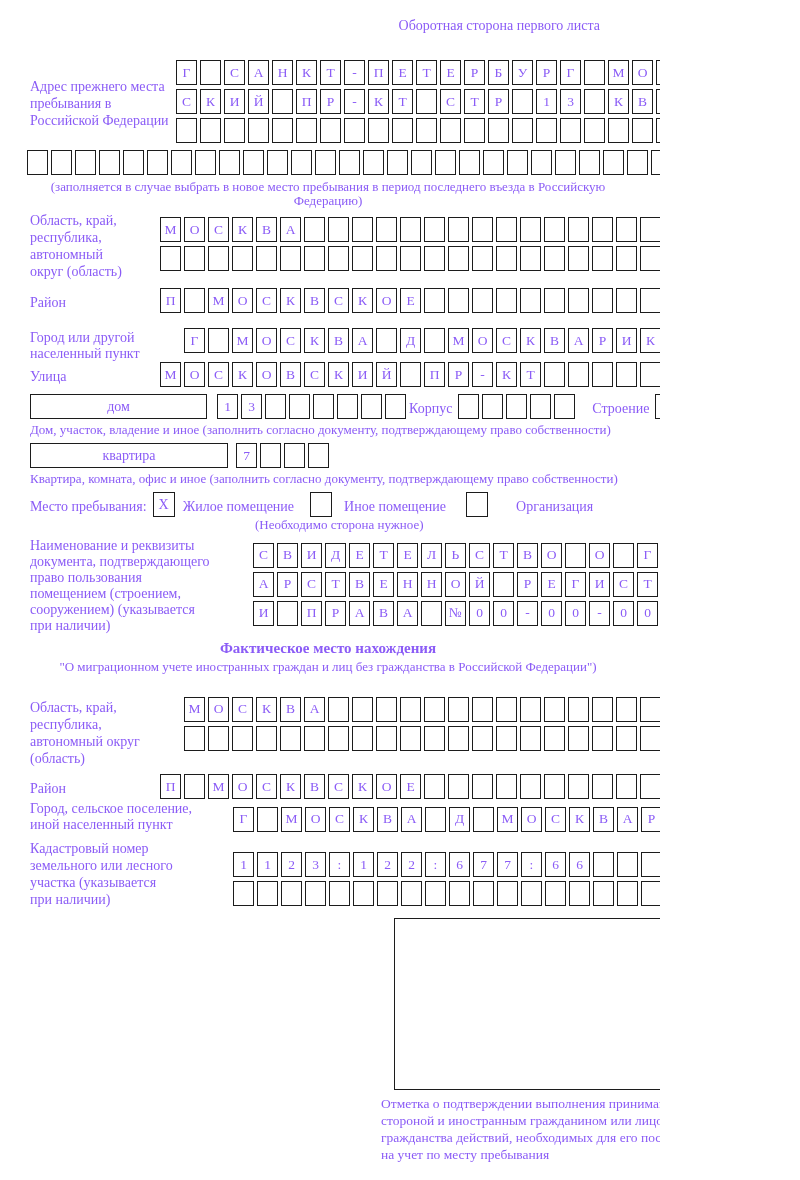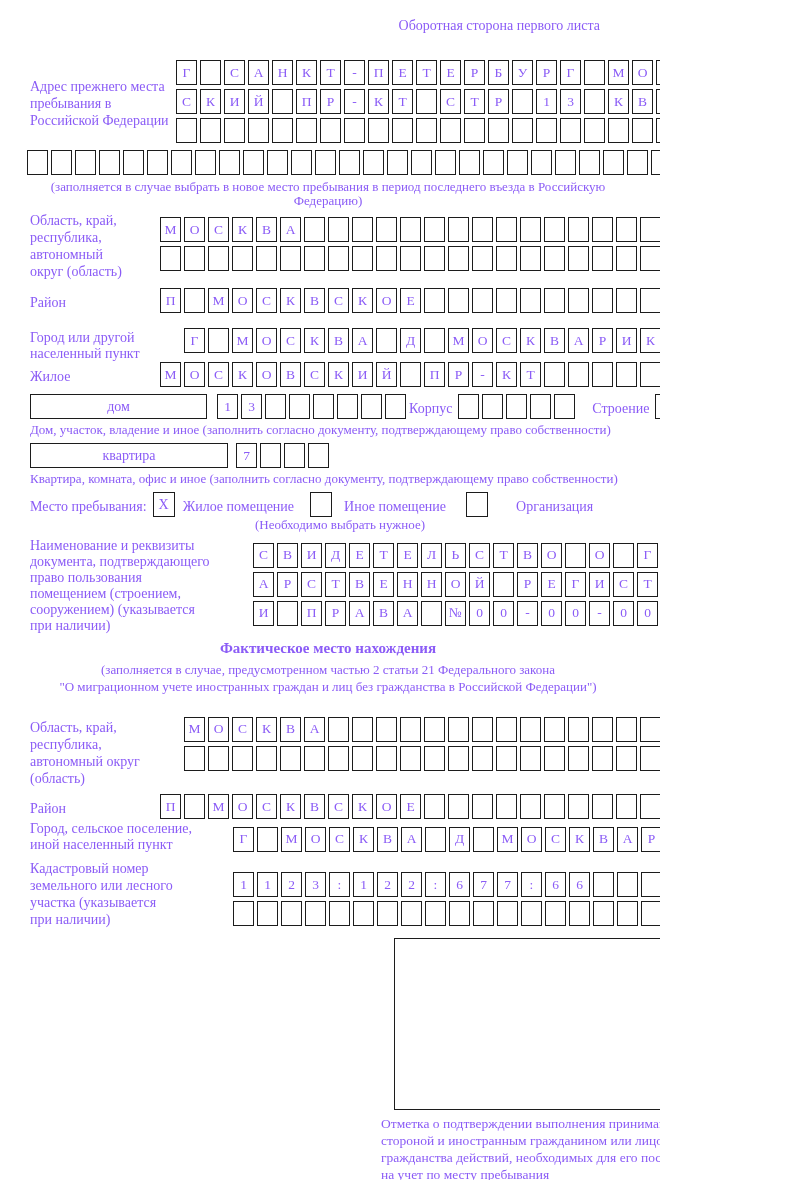--- a/index.html
+++ b/index.html
@@ -292,21 +292,21 @@
         <span class="cell">И</span>
         <span class="cell">К</span>
         <span class="cell">И</span>
         <span class="cell"></span>
         <span class="cell"></span>
         <span class="cell"></span>
       </div>
   </div>
 
   <div class="frow">
-    <div class="flabel w130 pt3">Жилое</div>
+    <div class="flabel w130 pt3">Улица</div>
     <div class="cells">
         <span class="cell">М</span>
         <span class="cell">О</span>
         <span class="cell">С</span>
         <span class="cell">К</span>
         <span class="cell">О</span>
         <span class="cell">В</span>
         <span class="cell">С</span>
         <span class="cell">К</span>
         <span class="cell">И</span>
@@ -372,21 +372,21 @@
 
   <div class="frow mt6">
     <div class="flabel pt3">Место пребывания:</div>
     <span class="chk ml6">X</span>
     <div class="flabel pt3 ml8">Жилое помещение</div>
     <span class="chk ml16"></span>
     <div class="flabel pt3 ml12">Иное помещение</div>
     <span class="chk ml20"></span>
     <div class="flabel pt3 ml28">Организация</div>
   </div>
-  <div class="caption" style="margin-left:225px;margin-top:1px;">(Необходимо выбрать нужное)</div>
+  <div class="caption" style="margin-left:225px;margin-top:1px;">(Необходимо сторона нужное)</div>
 
   <div class="frow mt6">
     <div class="flabel w223 lh16">Наименование и реквизиты<br>документа, подтверждающего<br>право пользования<br>помещением (строением,<br>сооружением) (указывается<br>при наличии)</div>
     <div class="cellrows">
       <div class="cells">
           <span class="cell">С</span>
           <span class="cell">В</span>
           <span class="cell">И</span>
           <span class="cell">Д</span>
           <span class="cell">Е</span>
@@ -450,21 +450,20 @@
           <span class="cell">0</span>
           <span class="cell">/</span>
           <span class="cell">0</span>
           <span class="cell">0</span>
           <span class="cell">0</span>
         </div>
     </div>
   </div>
 
   <div class="sec-title mt6">Фактическое место нахождения</div>
-  <div class="note13 center mt5">(заполняется в случае, предусмотренном частью 2 статьи 21 Федерального закона</div>
   <div class="note13 center mt2">"О миграционном учете иностранных граждан и лиц без гражданства в Российской Федерации")</div>
 
   <div class="frow mt10">
     <div class="flabel w154">Область, край,<br>республика,<br>автономный округ<br>(область)</div>
     <div class="cellrows">
       <div class="cells">
           <span class="cell">М</span>
           <span class="cell">О</span>
           <span class="cell">С</span>
           <span class="cell">К</span>

